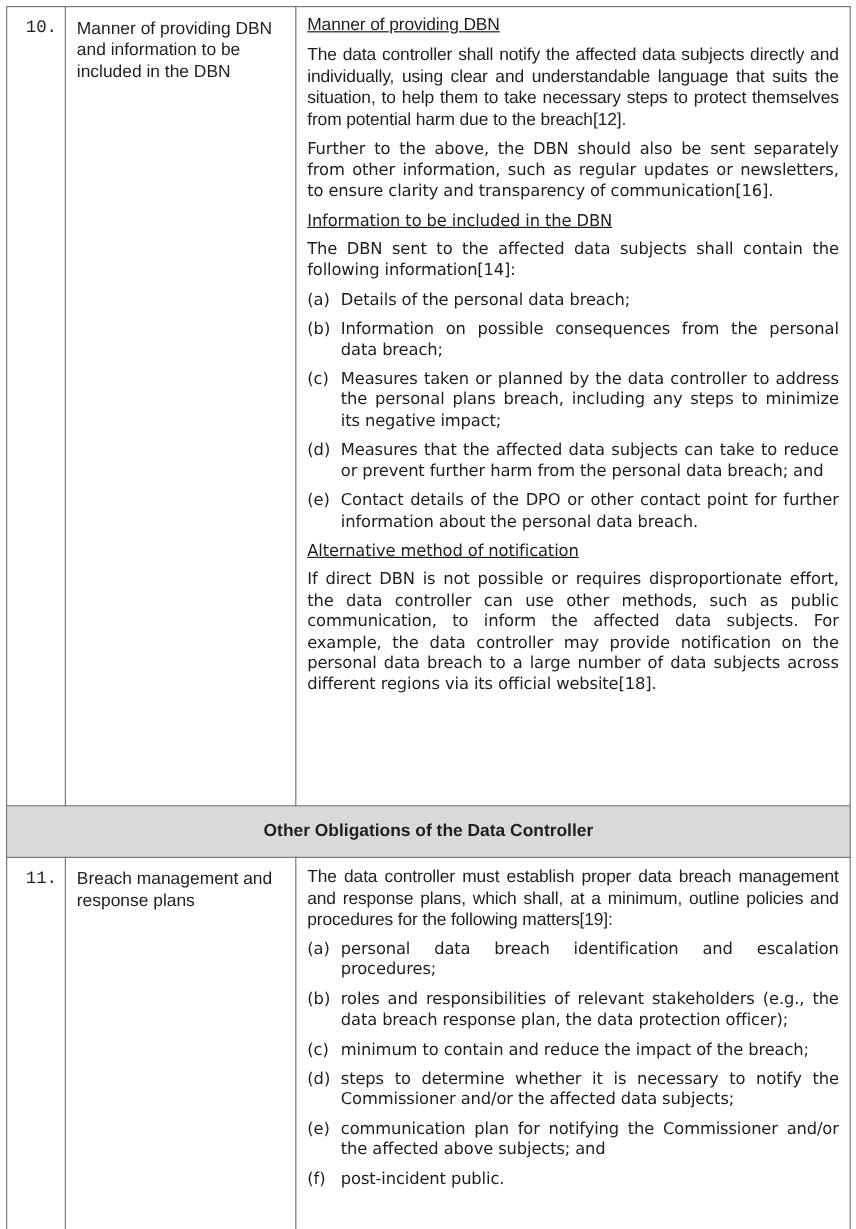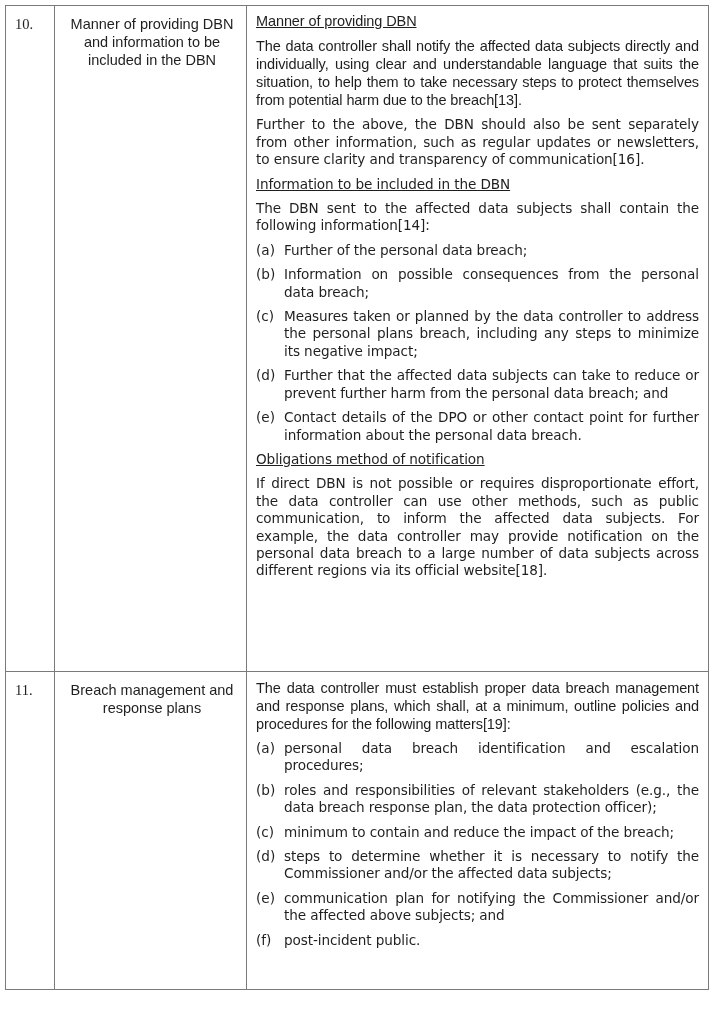--- a/index.html
+++ b/index.html
@@ -16,29 +16,29 @@
   }
   .doc-table td {
     border: 1.5px solid #7a7a7a;
     vertical-align: top;
     padding: 0;
   }
   col.c1 { width: 49px; }
   col.c2 { width: 192px; }
   col.c3 { width: 462px; }
   .num {
-    font-family: Liberation Serif, serif;
+    font-family: Liberation Mono, monospace;
     font-size: 14.5px; line-height: 18px;
     padding: 9px 0 0 9px !important;
+    text-align: center;
   }
   .topic {
     font-family: "Liberation Sans", sans-serif;
     font-size: 14.5px; line-height: 18px;
     padding: 9px 6px 0 9px !important;
-    text-align: center;
   }
   .content { padding: 7px 9px 8px 9px !important; }
   .content p {
     margin: 0 0 7px 0;
     font-size: 13.6px; line-height: 17.4px;
     text-align: justify;
     letter-spacing: -0.1px;
   }
   .content p.h {
     text-decoration: underline; text-align: left;
@@ -73,47 +73,50 @@
       <col class="c1">
       <col class="c2">
       <col class="c3">
     </colgroup>
   <tbody>
     <tr>
       <td class="num">10.</td>
       <td class="topic">Manner of providing DBN and information to be included in the DBN</td>
       <td class="content row10-content">
         <p class="h hfirst">Manner of providing DBN</p>
-        <p class="j-first">The data controller shall notify the affected data subjects directly and individually, using clear and understandable language that suits the situation, to help them to take necessary steps to protect themselves from potential harm due to the breach[13].</p>
+        <p class="j-first">The data controller shall notify the affected data subjects directly and individually, using clear and understandable language that suits the situation, to help them to take necessary steps to protect themselves from potential harm due to the breach[12].</p>
         <p>Further to the above, the DBN should also be sent separately from other information, such as regular updates or newsletters, to ensure clarity and transparency of communication[16].</p>
         <p class="h">Information to be included in the DBN</p>
         <p>The DBN sent to the affected data subjects shall contain the following information[14]:</p>
         <div class="item">
           <span class="lbl">(a)</span>
-          <span class="txt">Further of the personal data breach;</span>
+          <span class="txt">Details of the personal data breach;</span>
         </div>
         <div class="item">
           <span class="lbl">(b)</span>
           <span class="txt">Information on possible consequences from the personal data breach;</span>
         </div>
         <div class="item">
           <span class="lbl">(c)</span>
           <span class="txt">Measures taken or planned by the data controller to address the personal plans breach, including any steps to minimize its negative impact;</span>
         </div>
         <div class="item">
           <span class="lbl">(d)</span>
-          <span class="txt">Further that the affected data subjects can take to reduce or prevent further harm from the personal data breach; and</span>
+          <span class="txt">Measures that the affected data subjects can take to reduce or prevent further harm from the personal data breach; and</span>
         </div>
         <div class="item">
           <span class="lbl">(e)</span>
           <span class="txt">Contact details of the DPO or other contact point for further information about the personal data breach.</span>
         </div>
-        <p class="h">Obligations method of notification</p>
+        <p class="h">Alternative method of notification</p>
         <p>If direct DBN is not possible or requires disproportionate effort, the data controller can use other methods, such as public communication, to inform the affected data subjects. For example, the data controller may provide notification on the personal data breach to a large number of data subjects across different regions via its official website[18].</p>
       </td>
+    </tr>
+    <tr class="section-row">
+      <td colspan="3">Other Obligations of the Data Controller</td>
     </tr>
     <tr class="row11">
       <td class="num">11.</td>
       <td class="topic">Breach management and response plans</td>
       <td class="content">
         <p class="j-first">The data controller must establish proper data breach management and response plans, which shall, at a minimum, outline policies and procedures for the following matters[19]:</p>
         <div class="item">
           <span class="lbl">(a)</span>
           <span class="txt">personal data breach identification and escalation procedures;</span>
         </div>

